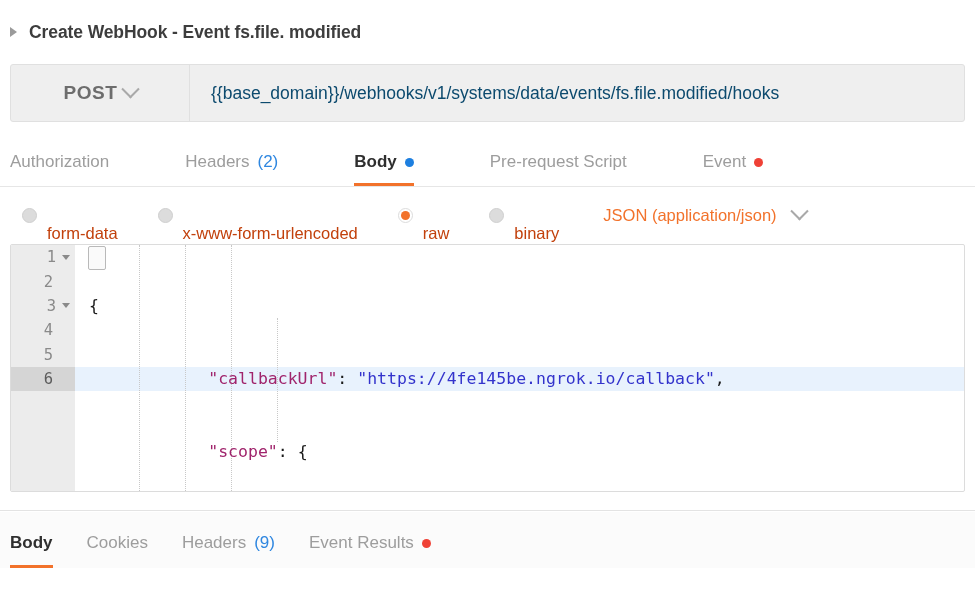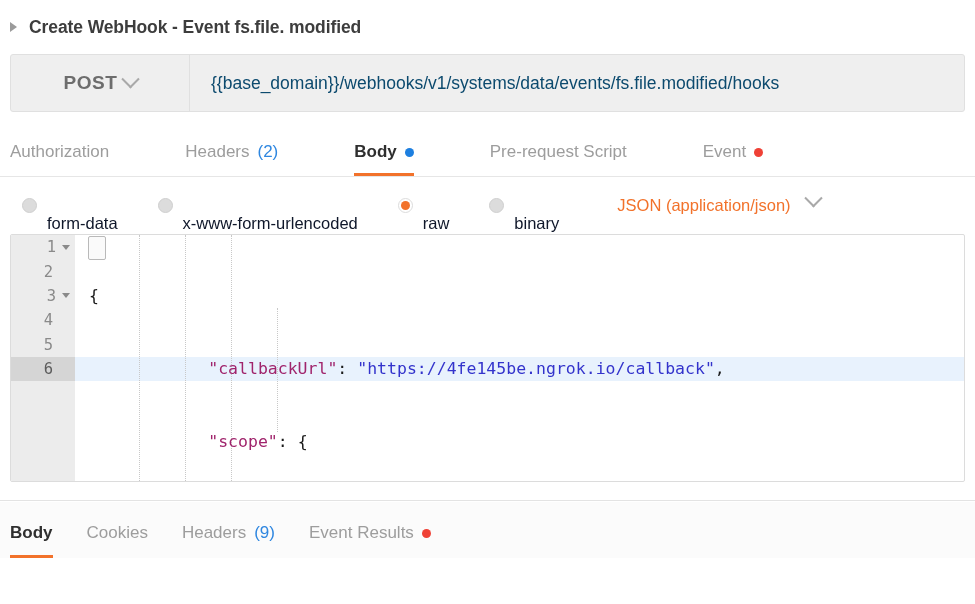--- a/index.html
+++ b/index.html
@@ -11,21 +11,21 @@
     width: 975px;
     height: 604px;
     font-family: "Liberation Sans", sans-serif;
     color: #3c3c3c;
     overflow: hidden;
     position: relative;
   }
 
   
   #title-bar {
-    height: 54px;
+    height: 64px;
     display: flex;
     align-items: center;
     padding-left: 10px;
     background: #ffffff;
     box-sizing: border-box;
   }
   #disclosure-triangle {
     width: 0; height: 0;
     border-left: 7px solid #9b9b9b;
     border-top: 5px solid transparent;
@@ -160,29 +160,29 @@
     content: "";
     position: absolute;
     left: 50%; top: 50%;
     width: 9px; height: 9px;
     margin: -4.5px 0 0 -4.5px;
     border-radius: 50%;
     background: #f2722b;
   }
   .radio-label {
     font-size: 16.5px;
-    color: #0f172a;
+    color: #c2410c;
     margin-top: 35px;
   }
   #content-type-selector {
     display: flex;
-    align-items: flex-start;
+    align-items: center;
     gap: 16px;
     cursor: pointer;
-    margin-left: 18px;
+    margin-left: 4px;
   }
   #content-type-label {
     font-size: 16.5px;
     color: #f2722b;
   }
 
   
   #editor {
     margin: 0 10px;
     height: 248px;

